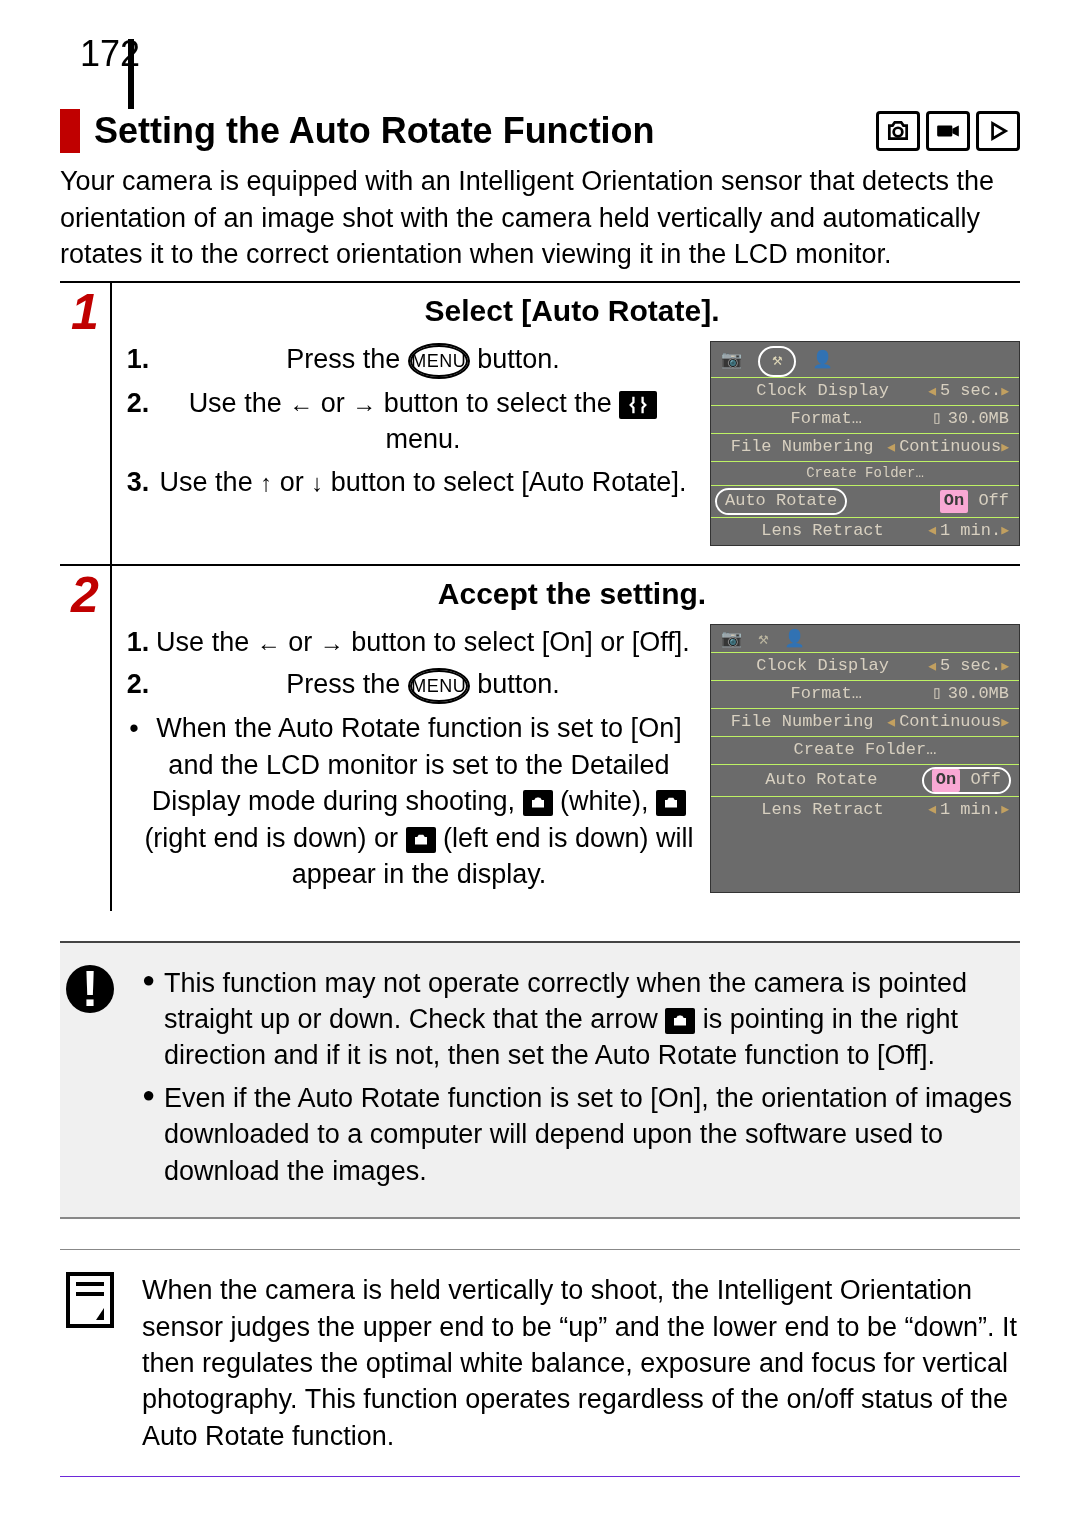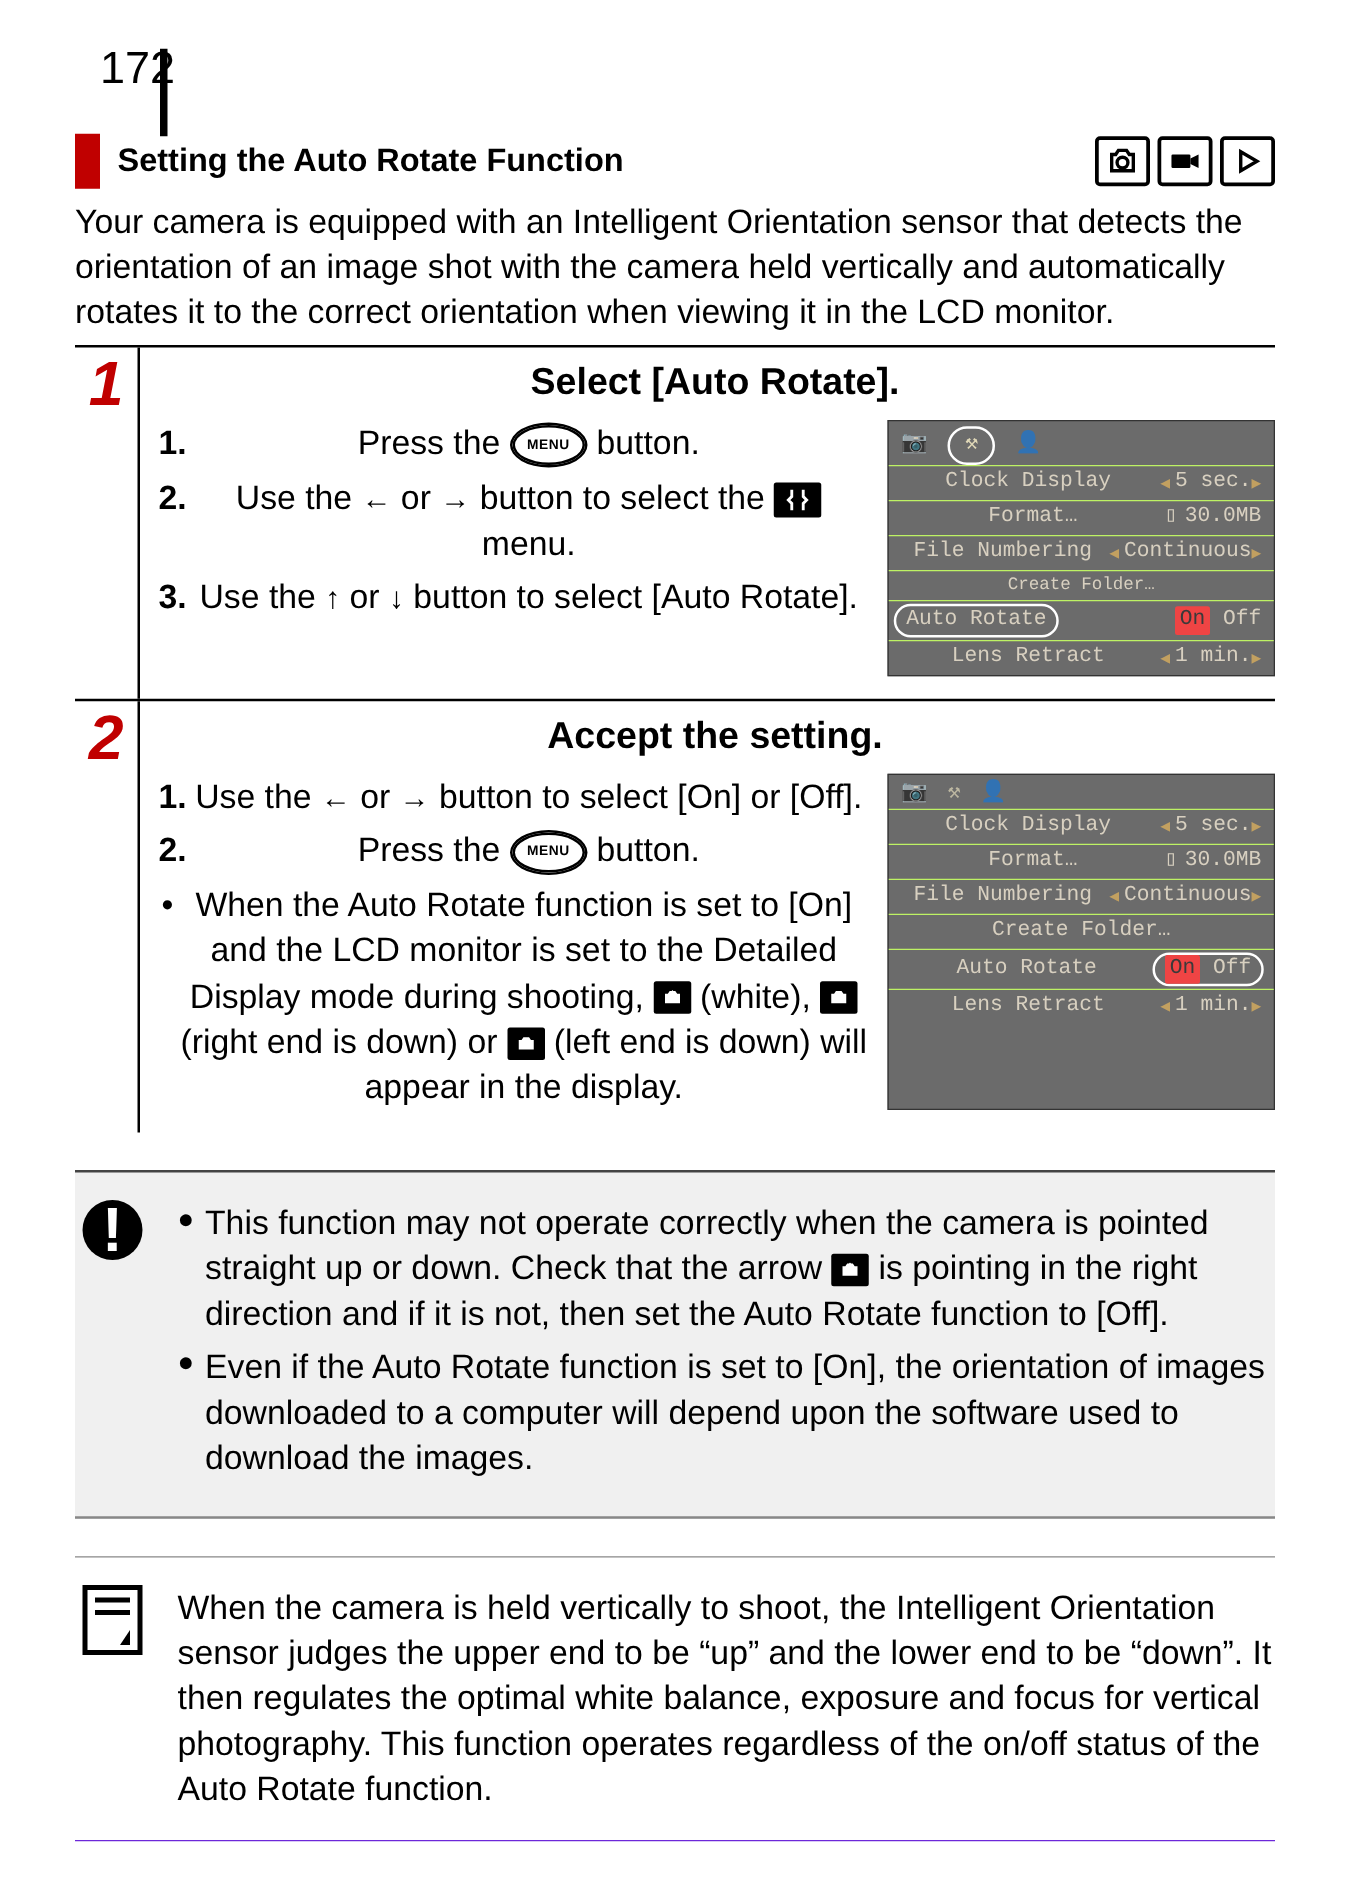--- a/index.html
+++ b/index.html
@@ -34,21 +34,21 @@
     margin-top: 24px;
     margin-bottom: 8px;
     gap: 14px;
   }
   .red-bar {
     width: 20px;
     height: 44px;
     background: #c00000;
   }
   .title {
-    font-size: 26px;
+    font-size: 36px;
     font-weight: bold;
     flex: 1;
   }
   .mode-icons {
     display: flex;
     gap: 6px;
   }
   .mode-icon {
     width: 44px; height: 40px;
     border: 3px solid #000;
@@ -95,21 +95,21 @@
   .sub .t { flex: 1; }
   .bullet-line { display: flex; margin-top: 6px; }
   .bullet-line .dot { min-width: 20px; }
 
   .menu-btn {
     display: inline-flex;
     align-items: center; justify-content: center;
     border: 2.5px solid #000;
     border-radius: 50%/50%;
     width: 62px; height: 36px;
-    font-size: 11px; font-weight: bold;
+    font-size: 18px; font-weight: normal;
     letter-spacing: 0.5px;
     position: relative;
     vertical-align: middle;
     box-shadow: 0 0 0 2px #000 inset;
   }
   .tool-icon {
     display: inline-flex;
     width: 38px; height: 28px;
     background: #000;
     align-items: center; justify-content: center;
@@ -154,22 +154,22 @@
   .lcd .highlight-oval {
     border: 2px solid #fff;
     border-radius: 22px;
     padding: 0 8px;
     margin: 0 -6px;
   }
   .lcd .arr-end { margin-left:auto; color:#c2a060; font-size:13px; }
   .on-off { }
   .on-box {
     display:inline-block;
-    background:#ef4444; color:#3a3a3a;
-    padding:0 4px; border-radius:2px; font-weight:normal;
+    background:#f9a8d4; color:#3a3a3a;
+    padding:0 4px; border-radius:2px; font-weight:bold;
   }
 
   .circle-top {
     border: 2.5px solid #000;
     border-radius: 40px;
     padding: 2px 12px;
     display: inline-flex; align-items:center; gap:6px;
   }
 
   .notes-block {

